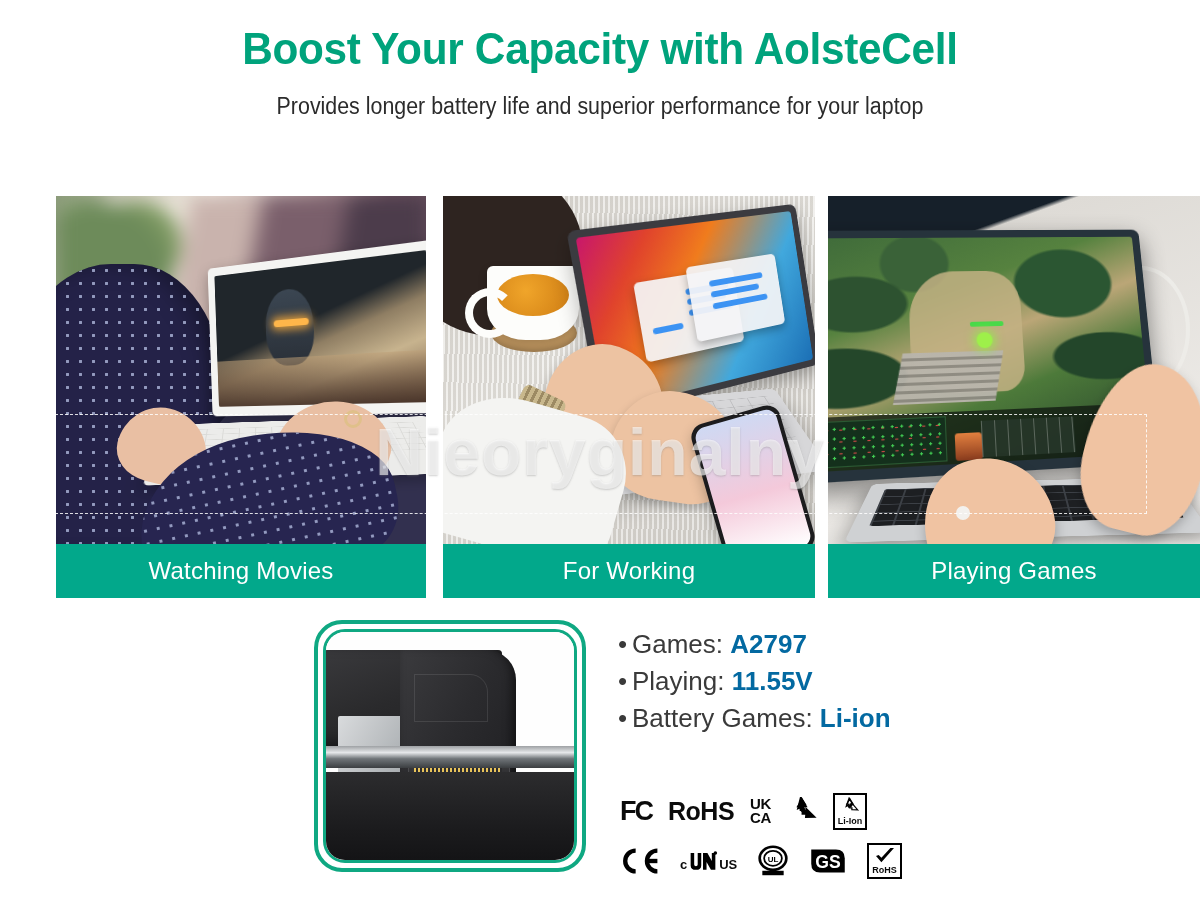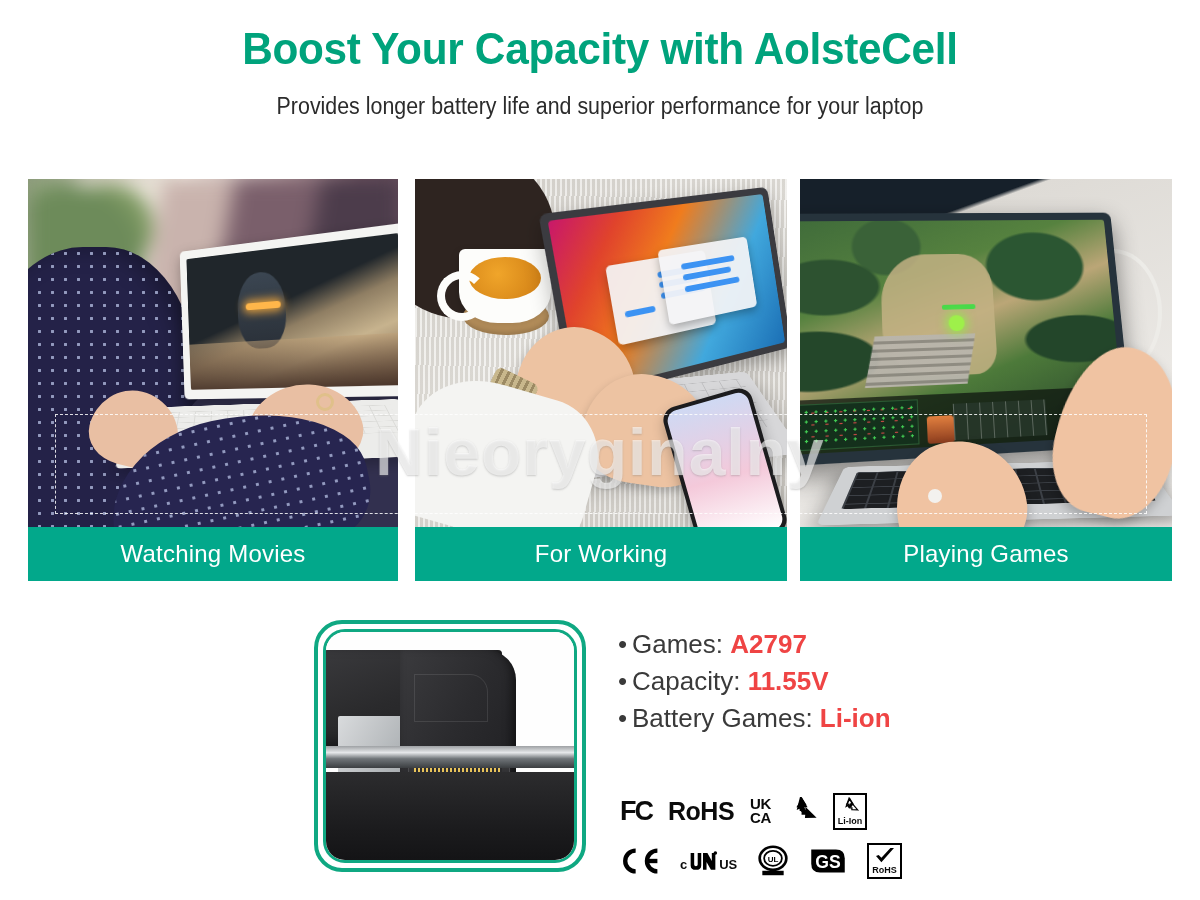--- a/index.html
+++ b/index.html
@@ -18,21 +18,21 @@
     transform:scaleX(0.94);transform-origin:center;
     font-family:"Liberation Sans", sans-serif;
   }
   .subhead{
     margin-top:22px;font-size:23px;color:#2b2b2b;font-weight:400;
     transform:scaleX(0.93);transform-origin:center;
   }
 
   
   .panels{position:absolute;left:0;top:178px;width:1200px;height:404px;}
-  .panel{position:absolute;top:1px;overflow:hidden;}
+  .panel{position:absolute;top:18px;overflow:hidden;margin-left:28px;}
   .panel.p1{left:28px;width:370px;}
   .panel.p2{left:415px;width:372px;}
   .panel.p3{left:800px;width:372px;}
   .photo{position:relative;width:100%;height:348px;overflow:hidden;background:#ddd;}
   .cap{
     height:54px;background:#02a88b;color:#fff;
     display:flex;align-items:center;justify-content:center;
     font-size:24px;font-weight:400;letter-spacing:0.2px;
   }
 
@@ -199,21 +199,21 @@
     border:1px solid rgba(255,255,255,.10);border-radius:0 18px 0 0;}
   .battery .conn{position:absolute;left:82px;top:128px;width:100px;height:26px;border-radius:3px;
     background:linear-gradient(180deg,#3d3d40,#222224);border:1px solid #4a4a4d;}
   .battery .pins{position:absolute;left:88px;top:133px;width:88px;height:8px;
     background:repeating-linear-gradient(90deg,#e8c35a 0 2px,#2b2b2d 2px 4px);}
   .battery .lbl{position:absolute;left:86px;top:144px;width:92px;height:6px;
     background:repeating-linear-gradient(90deg,#cfcfcf 0 5px,transparent 5px 9px);opacity:.75;}
 
   .specs{position:absolute;left:618px;top:16px;width:420px;}
   .spec{font-size:26px;color:#3a3a3a;line-height:1.42;white-space:nowrap;}
-  .spec .val{color:#ef4444;font-weight:bold;margin-top:43px;}
+  .spec .val{color:#0369a1;font-weight:bold;margin-top:43px;}
   .spec .bullet{display:inline-block;width:14px;color:#3a3a3a;}
 
   .certs{position:absolute;left:620px;top:176px;width:300px;}
   .certrow{display:flex;align-items:center;gap:16px;height:50px;}
   .certrow.r2{gap:20px;}
   .cert{display:flex;align-items:center;justify-content:center;color:#0b0b0b;}
   .cert svg{display:block;}
   .cert .txt{font-weight:bold;}
 
   .fcc{font-size:27px;font-weight:bold;letter-spacing:-2px;font-family:"Liberation Sans",sans-serif;}
@@ -347,21 +347,21 @@
         </div>
       </div>
     </div>
 
     <div class="specs">
       <div class="spec">
         <span class="bullet">•</span><span>Games:</span>
         <span class="val">A2797</span>
       </div>
       <div class="spec">
-        <span class="bullet">•</span><span>Capacity:</span>
+        <span class="bullet">•</span><span>Playing:</span>
         <span class="val">11.55V</span>
       </div>
       <div class="spec">
         <span class="bullet">•</span><span>Battery Games:</span>
         <span class="val">Li-ion</span>
       </div>
     </div>
 
     <div class="certs">
 

